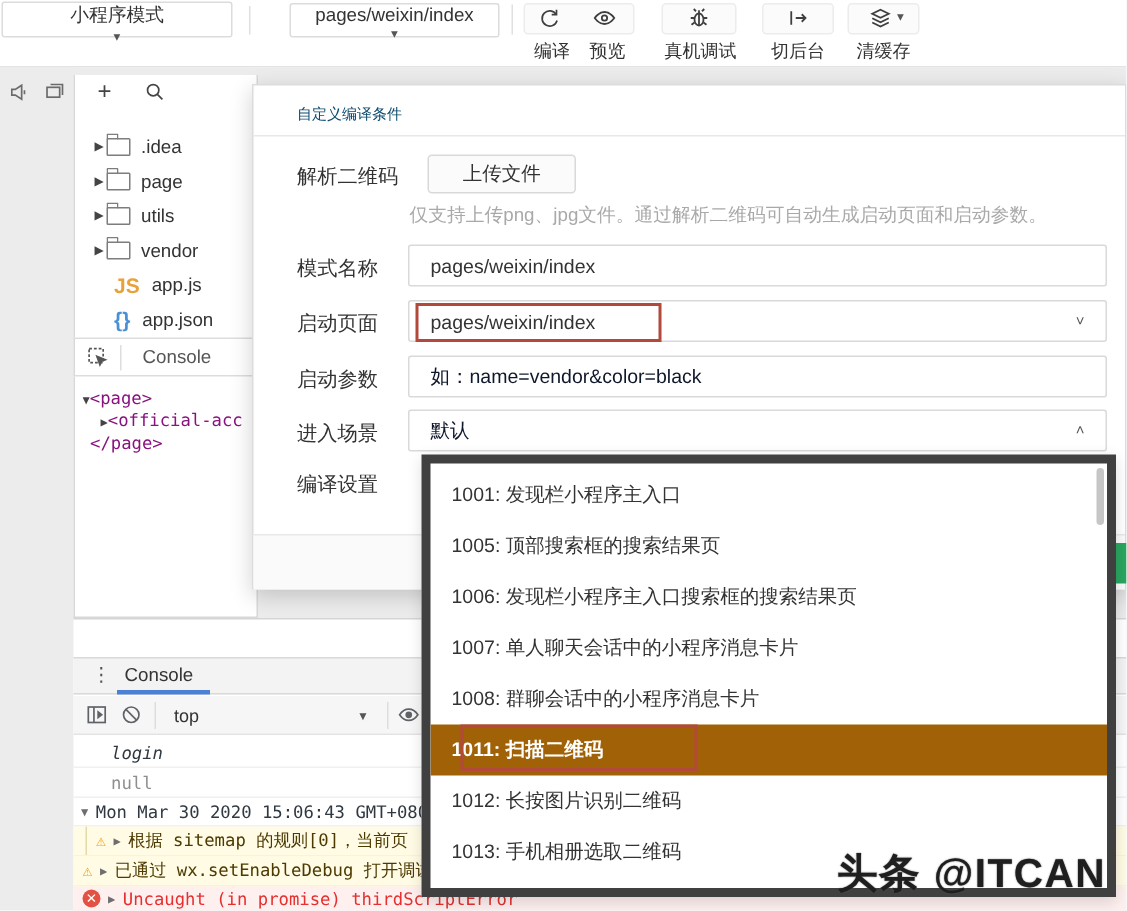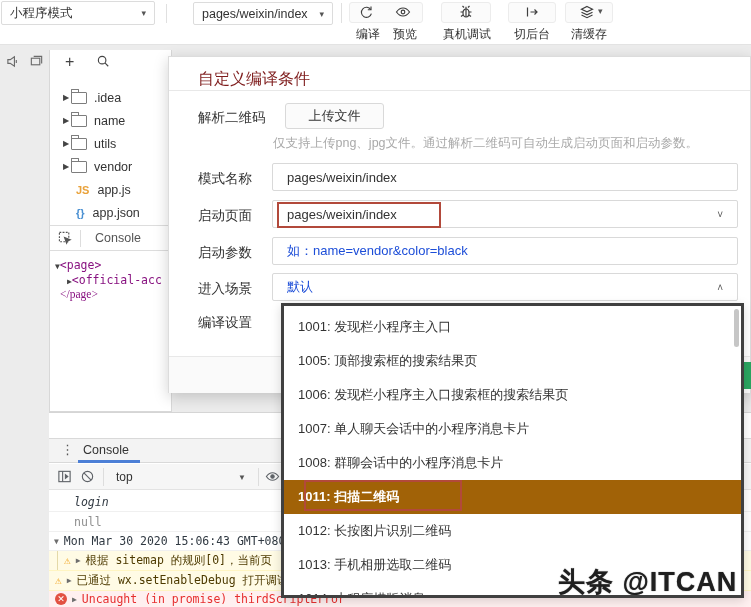--- a/index.html
+++ b/index.html
@@ -4,21 +4,21 @@
 <style>
   * { margin:0; padding:0; box-sizing:border-box; }
   html,body { background:#fff; }
   body { font-family:"Liberation Sans", sans-serif; }
   .app { position:relative; width:751px; height:607px; overflow:hidden; background:#ececec; }
   .abs { position:absolute; }
 
   
   .toolbar { position:absolute; left:0; top:0; width:751px; height:45px; background:#fff; border-bottom:1px solid #e3e3e3; }
   .tb-select { position:absolute; background:#fff; border:1px solid #dcdcdc; border-radius:2px; font-size:12.5px; color:#333;
-               display:flex; align-items:center; padding:0 8px; justify-content:space-between; }
+               display:flex; align-items:center; padding:0 8px; justify-content:space-between;flex-direction:column; }
   .tb-caret { color:#555; font-size:9px; }
   .tb-divider { position:absolute; width:1px; background:#e0e0e0; }
   .tb-group { position:absolute; border:1px solid #ececec; background:#fbfbfb; border-radius:3px; height:21px; top:2px; }
   .tb-icon { position:absolute; top:3px; width:18px; height:18px; display:flex; align-items:center; justify-content:center; }
   .tb-icon svg { stroke:#3f3f3f; fill:none; stroke-width:1.2; }
   .tb-label { position:absolute; top:26px; font-size:12px; color:#333; text-align:center; }
 
   
   .left-rail { position:absolute; left:0; top:45px; width:49px; height:562px; background:#ececec; }
   .rail-icon { position:absolute; top:9px; width:16px; height:16px; color:#666; }
@@ -26,21 +26,21 @@
 
   
   .explorer { position:absolute; left:49px; top:50px; width:123px; height:362px; background:#fff;
               border-left:1px solid #d8d8d8; border-right:1px solid #d8d8d8; border-bottom:1px solid #d8d8d8; }
   .explorer-header { position:absolute; left:0; top:0; width:100%; height:25px; }
   .exp-ico { position:absolute; top:4px; font-size:14px; color:#444; }
   .tree-row { position:absolute; left:0; width:100%; height:23px; font-size:12.5px; color:#333; display:flex; align-items:center; }
   .tree-caret { width:8px; margin-left:13px; font-size:8px; color:#444; }
   .folder-ico { width:16px; height:12px; border:1.2px solid #7d7d7d; border-radius:1px; position:relative; margin-right:7px; }
   .folder-ico:before { content:""; position:absolute; left:-1px; top:-4px; width:6px; height:3px; border:1.2px solid #7d7d7d; border-bottom:none; border-radius:1px 1px 0 0; }
-  .file-badge { font-size:11px; font-weight:bold; margin-left:26px; margin-right:8px;text-align:center; }
+  .file-badge { font-size:14px; font-weight:bold; margin-left:26px; margin-right:8px;text-align:center; }
 
   
   .wxml-tabbar { position:absolute; left:49px; top:225px; width:123px; height:26px; background:#fff;
                  border:1px solid #ddd; border-width:1px 1px 1px 1px; border-left:1px solid #d8d8d8; }
   .inspect-ico svg { stroke:#555; fill:none; stroke-width:1.2; }
   .wxml-tree { font-family:"DejaVu Sans Mono", monospace; font-size:11.5px; color:#881280; }
   .wxml-tree .ct { color:#444; font-size:8px; }
 
   
   .console-panel { position:absolute; left:49px; top:412px; width:702px; height:195px; background:#fff; border-top:1px solid #d5d5d5; }
@@ -57,38 +57,38 @@
   .err  { background:#fff0f0; border-bottom:1px solid #ffd6d6; color:#e62f2f; }
   .exp-caret { font-size:8px; color:#6e6e6e; margin:0 5px; }
   .warn-badge { color:#f0a21a; font-size:11px; margin-left:6px; }
   .err-badge { width:12px; height:12px; border-radius:50%; background:#e25141; color:#fff; font-size:9px; line-height:12px;
                text-align:center; margin-left:6px; flex:none; font-family:"Liberation Sans",sans-serif; }
   .guide { border-left:1px solid #e4d9a8; height:100%; margin-left:8px; }
 
   
   .dialog { position:absolute; left:168px; top:56px; width:583px; height:337px; background:#fff;
             border:1px solid #dcdcdc; box-shadow:0 4px 14px rgba(0,0,0,.18); }
-  .dlg-title { position:absolute; left:29px; top:12px; font-size:16px; color:#7f1d1d; }
+  .dlg-title { position:absolute; left:29px; top:12px; font-size:10px; color:#0c4a6e; }
   .dlg-titlebar { position:absolute; left:0; top:33px; width:100%; border-top:1px solid #e8e8e8; }
   .fld-label { position:absolute; left:29px; font-size:13.5px; color:#333; }
   .fld-box { position:absolute; left:103px; width:466px; height:28px; border:1px solid #d9d9d9; border-radius:2px; background:#fff;
              font-size:13px; color:#333; display:flex; align-items:center; padding:0 14px; }
   .fld-box .chev { position:absolute; right:14px; color:#555; font-size:10px; }
-  .placeholder { color:#1d4ed8; }
+  .placeholder { color:#0f172a; }
   .upload-btn { position:absolute; left:116px; top:46px; width:99px; height:26px; border:1px solid #d9d9d9; border-radius:3px;
                 background:#fbfbfb; font-size:13px; color:#333; text-align:center; line-height:24px; }
   .help-text { position:absolute; left:104px; top:78px; font-size:12.5px; color:#a9a9a9; white-space:nowrap; }
   .dlg-footer { position:absolute; left:0; top:299px; width:100%; height:37px; background:#fafafa; border-top:1px solid #e8e8e8; }
   .ok-btn { position:absolute; left:570px; top:5px; width:90px; height:27px; background:#2aa661; border-radius:3px;
             color:#fff; font-size:13px; text-align:center; line-height:27px; }
   .anno { position:absolute; border:2px solid #b2493b; background:transparent; z-index:40; }
 
   
   .dropdown { position:absolute; left:281px; top:303px; width:463px; height:295px; background:#fff;
-              border:3px solid #404040; box-shadow:0 3px 10px rgba(0,0,0,.15); overflow:hidden; z-index:30; }
+              border:6px solid #404040; box-shadow:0 3px 10px rgba(0,0,0,.15); overflow:hidden; z-index:30; }
   .dd-list { position:absolute; left:0; top:4px; width:100%; }
   .dd-item { height:34px; line-height:34px; padding-left:14px; font-size:13px; color:#333; white-space:nowrap; }
   .dd-item.selected { background:#a16207; color:#fff; font-weight:bold; }
   .dd-thumb { position:absolute; right:2px; top:3px; width:5px; height:38px; background:#c6c6c6; border-radius:3px; }
 
   .watermark { position:absolute; left:558px; top:564px; font-size:27px; font-weight:bold; color:#1f1f1f;
                letter-spacing:1px; z-index:60; text-shadow:0 0 1px #555; }
 </style>
 </head>
 <body>
@@ -181,21 +181,21 @@
     </div>
 
     <div class="tree-row" style="top:36px;">
       <span class="tree-caret">▶</span>
       <span class="folder-ico"></span>
       <span>.idea</span>
     </div>
     <div class="tree-row" style="top:59px;">
       <span class="tree-caret">▶</span>
       <span class="folder-ico"></span>
-      <span>name</span>
+      <span>page</span>
     </div>
     <div class="tree-row" style="top:82px;">
       <span class="tree-caret">▶</span>
       <span class="folder-ico"></span>
       <span>utils</span>
     </div>
     <div class="tree-row" style="top:105px;">
       <span class="tree-caret">▶</span>
       <span class="folder-ico"></span>
       <span>vendor</span>
@@ -216,21 +216,21 @@
           <rect x="1.5" y="1.5" width="10" height="10" stroke-dasharray="2 1.4"></rect>
           <path d="M7 7l6 2.4-2.6 1L9.2 13z" fill="#555"></path>
         </svg>
     </span>
     <span class="abs" style="left:30px;top:4px;height:17px;border-left:1px solid #ddd;"></span>
     <span class="abs" style="left:45px;top:5px;font-size:12.5px;color:#555;">Console</span>
   </div>
   <div class="abs wxml-tree" style="left:55px;top:258px;width:117px;overflow:hidden;">
     <div style="height:15px;"><span class="ct">▼</span><span>&lt;page&gt;</span></div>
     <div style="height:15px;padding-left:12px;white-space:nowrap;"><span class="ct">▶</span><span>&lt;official-acc</span></div>
-    <div style="height:15px;padding-left:5px;font-family:Liberation Serif, serif;"><span>&lt;/page&gt;</span></div>
+    <div style="height:15px;padding-left:5px;"><span>&lt;/page&gt;</span></div>
   </div>
 
   <div class="console-panel">
     <div class="console-tabbar">
       <span class="abs" style="left:12px;top:3px;color:#555;font-size:13px;letter-spacing:0;">⋮</span>
       <span class="console-tab">Console</span>
       <span class="tab-underline"></span>
     </div>
     <div class="console-toolbar">
       <span class="abs ct-ico" style="left:8px;top:5px;">

